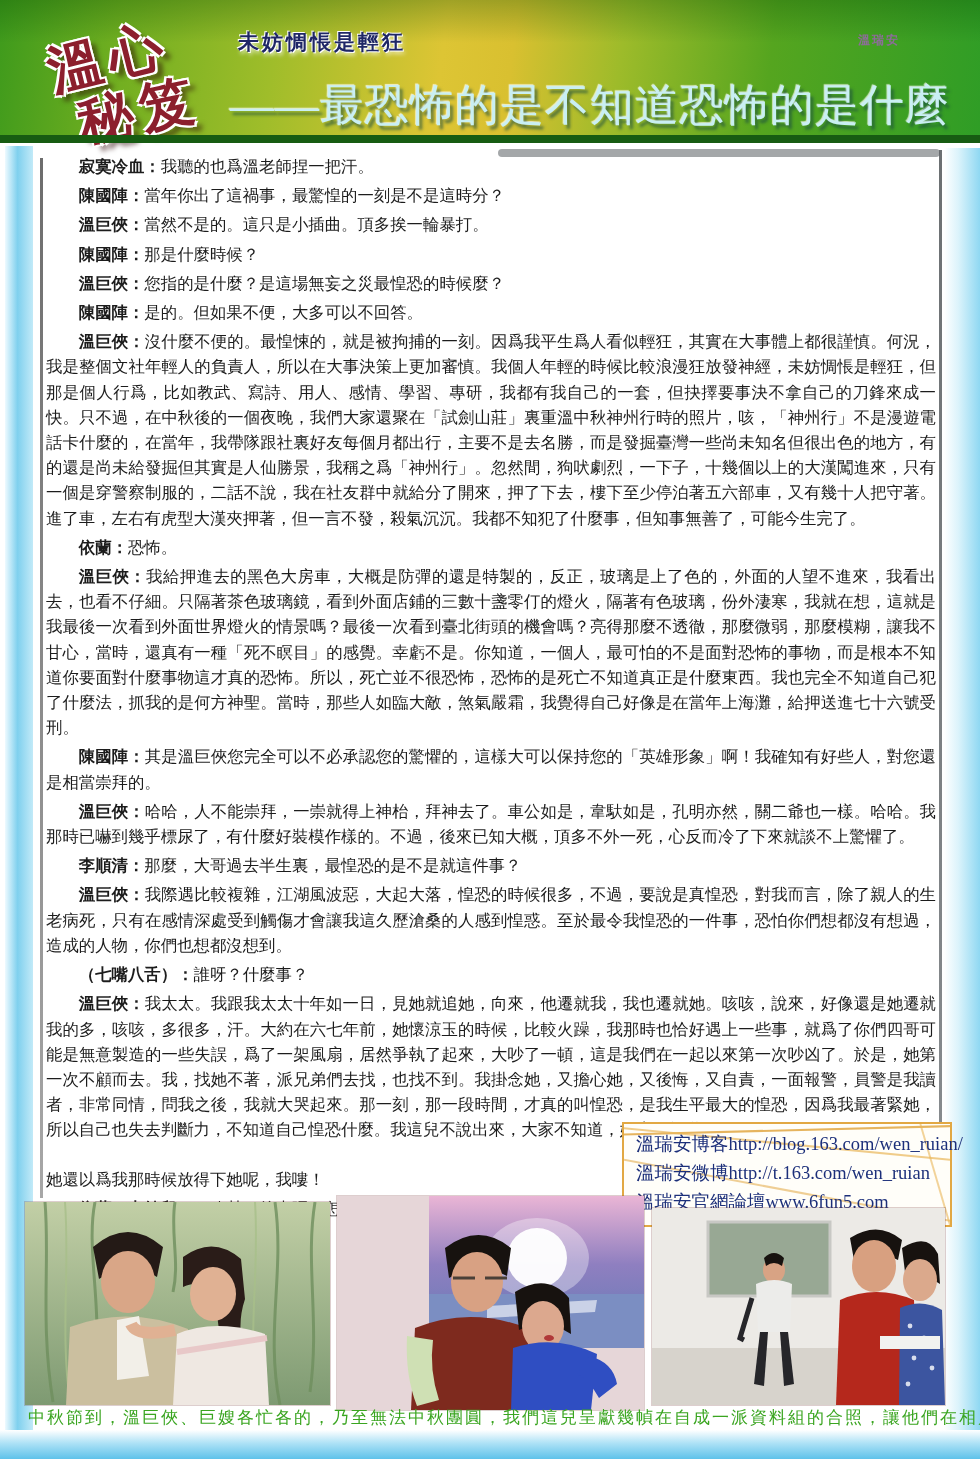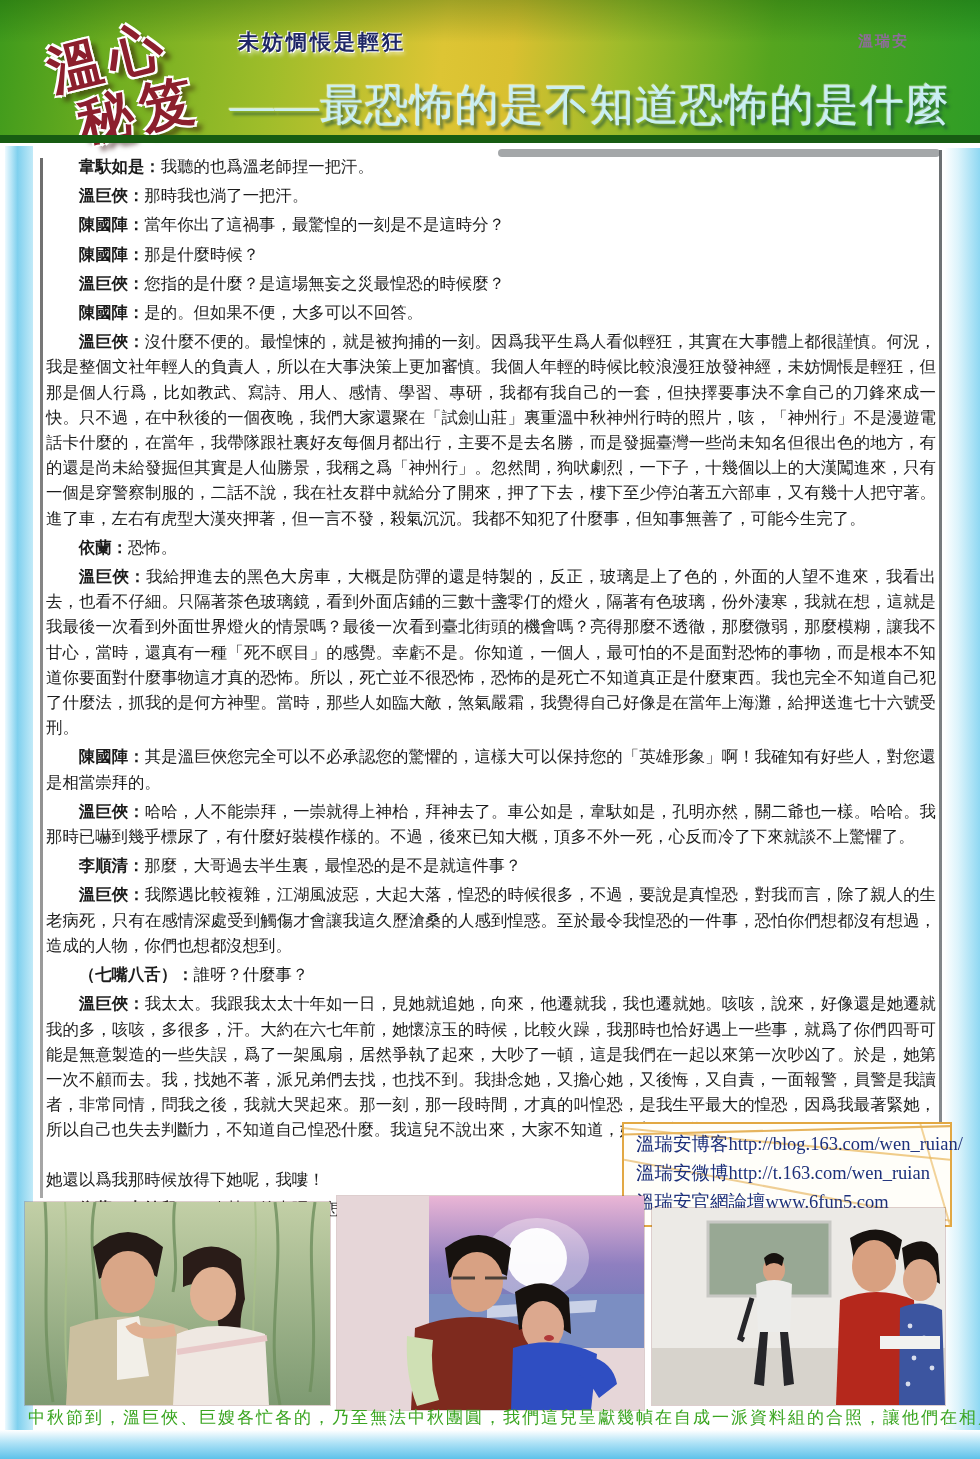--- a/index.html
+++ b/index.html
@@ -15,21 +15,21 @@
   .logo-line{display:block;font-weight:700;font-size:54px;letter-spacing:8px;color:#8c1f2d;line-height:1;
     text-shadow:-2px -2px 0 #fff,2px -2px 0 #fff,-2px 2px 0 #fff,2px 2px 0 #fff,6px 7px 5px rgba(40,0,0,.55);}
   .logo-l1{transform:rotate(-11deg);position:absolute;left:18px;top:16px;}
   .logo-l2{transform:rotate(-9deg);position:absolute;left:46px;top:70px;}
   .header-title{position:absolute;left:238px;top:28px;font-size:21px;font-weight:700;color:#1f2766;
     letter-spacing:3px;white-space:nowrap;
     text-shadow:1px 1px 0 #fff,-1px -1px 0 #fff,2px 3px 4px rgba(255,255,255,.85);}
   .header-subtitle{position:absolute;left:230px;top:76px;font-size:44px;font-weight:400;color:#c9eff3;
     letter-spacing:1px;white-space:nowrap;
     text-shadow:3px 4px 3px rgba(25,75,65,.65),-1px -1px 1px rgba(255,255,255,.75);}
-  .header-corner{position:absolute;left:858px;top:32px;font-size:15px;font-weight:700;color:#9a64ae;
+  .header-corner{position:absolute;left:858px;top:32px;font-size:12px;font-weight:700;color:#9a64ae;
     letter-spacing:2px;opacity:.85;filter:blur(.4px);}
   
   .left-blue-strip{position:absolute;left:5px;top:146px;width:28px;height:1296px;
     background:linear-gradient(90deg,#eefaff 0%,#7fd0ee 45%,#c2eaf8 100%);}
   .left-fold-line{position:absolute;left:40px;top:158px;width:3px;height:1040px;
     background:linear-gradient(180deg,#3c3c3c,#8a8a8a);opacity:.75;}
   .right-cyan-edge{position:absolute;right:0;top:148px;width:36px;height:1284px;
     background:linear-gradient(90deg,#ffffff 0%,#dbf3fb 40%,#8fd8f2 100%);}
   .right-fold-line{position:absolute;left:939px;top:150px;width:3px;height:1055px;
     background:linear-gradient(180deg,#474c4f,#6b7074);opacity:.8;}
@@ -73,23 +73,23 @@
 </div>
 
 <div class="left-blue-strip"></div>
 <div class="left-fold-line"></div>
 <div class="right-cyan-edge"></div>
 <div class="right-fold-line"></div>
 <div class="top-shadow-bar"></div>
 <div class="bottom-blue-strip"></div>
 
 <div class="body-text">
-    <p class="para"><b>韋馱如是：</b>我聽的也爲溫老師捏一把汗。</p>
-    <p class="para"><b>溫巨俠：</b>那時我也淌了一把汗。</p>
+    <p class="para"><b>寂寞冷血：</b>我聽的也爲溫老師捏一把汗。</p>
     <p class="para"><b>陳國陣：</b>當年你出了這禍事，最驚惶的一刻是不是這時分？</p>
+    <p class="para"><b>溫巨俠：</b>當然不是的。這只是小插曲。頂多挨一輪暴打。</p>
     <p class="para"><b>陳國陣：</b>那是什麼時候？</p>
     <p class="para"><b>溫巨俠：</b>您指的是什麼？是這場無妄之災最惶恐的時候麼？</p>
     <p class="para"><b>陳國陣：</b>是的。但如果不便，大多可以不回答。</p>
     <p class="para"><b>溫巨俠：</b>沒什麼不便的。最惶悚的，就是被拘捕的一刻。因爲我平生爲人看似輕狂，其實在大事體上都很謹慎。何況，我是整個文社年輕人的負責人，所以在大事決策上更加審慎。我個人年輕的時候比較浪漫狂放發神經，未妨惆悵是輕狂，但那是個人行爲，比如教武、寫詩、用人、感情、學習、專研，我都有我自己的一套，但抉擇要事決不拿自己的刀鋒來成一快。只不過，在中秋後的一個夜晚，我們大家還聚在「試劍山莊」裏重溫中秋神州行時的照片，咳，「神州行」不是漫遊電話卡什麼的，在當年，我帶隊跟社裏好友每個月都出行，主要不是去名勝，而是發掘臺灣一些尚未知名但很出色的地方，有的還是尚未給發掘但其實是人仙勝景，我稱之爲「神州行」。忽然間，狗吠劇烈，一下子，十幾個以上的大漢闖進來，只有一個是穿警察制服的，二話不說，我在社友群中就給分了開來，押了下去，樓下至少停泊著五六部車，又有幾十人把守著。進了車，左右有虎型大漢夾押著，但一言不發，殺氣沉沉。我都不知犯了什麼事，但知事無善了，可能今生完了。</p>
     <p class="para"><b>依蘭：</b>恐怖。</p>
     <p class="para"><b>溫巨俠：</b>我給押進去的黑色大房車，大概是防彈的還是特製的，反正，玻璃是上了色的，外面的人望不進來，我看出去，也看不仔細。只隔著茶色玻璃鏡，看到外面店鋪的三數十盞零仃的燈火，隔著有色玻璃，份外淒寒，我就在想，這就是我最後一次看到外面世界燈火的情景嗎？最後一次看到臺北街頭的機會嗎？亮得那麼不透徹，那麼微弱，那麼模糊，讓我不甘心，當時，還真有一種「死不瞑目」的感覺。幸虧不是。你知道，一個人，最可怕的不是面對恐怖的事物，而是根本不知道你要面對什麼事物這才真的恐怖。所以，死亡並不很恐怖，恐怖的是死亡不知道真正是什麼東西。我也完全不知道自己犯了什麼法，抓我的是何方神聖。當時，那些人如臨大敵，煞氣嚴霜，我覺得自己好像是在當年上海灘，給押送進七十六號受刑。</p>
     <p class="para"><b>陳國陣：</b>其是溫巨俠您完全可以不必承認您的驚懼的，這樣大可以保持您的「英雄形象」啊！我確知有好些人，對您還是相當崇拜的。</p>
     <p class="para"><b>溫巨俠：</b>哈哈，人不能崇拜，一崇就得上神枱，拜神去了。車公如是，韋馱如是，孔明亦然，關二爺也一樣。哈哈。我那時已嚇到幾乎標尿了，有什麼好裝模作樣的。不過，後來已知大概，頂多不外一死，心反而冷了下來就談不上驚懼了。</p>
     <p class="para"><b>李順清：</b>那麼，大哥過去半生裏，最惶恐的是不是就這件事？</p>
     <p class="para"><b>溫巨俠：</b>我際遇比較複雜，江湖風波惡，大起大落，惶恐的時候很多，不過，要說是真惶恐，對我而言，除了親人的生老病死，只有在感情深處受到觸傷才會讓我這久歷滄桑的人感到惶惑。至於最令我惶恐的一件事，恐怕你們想都沒有想過，造成的人物，你們也想都沒想到。</p>

